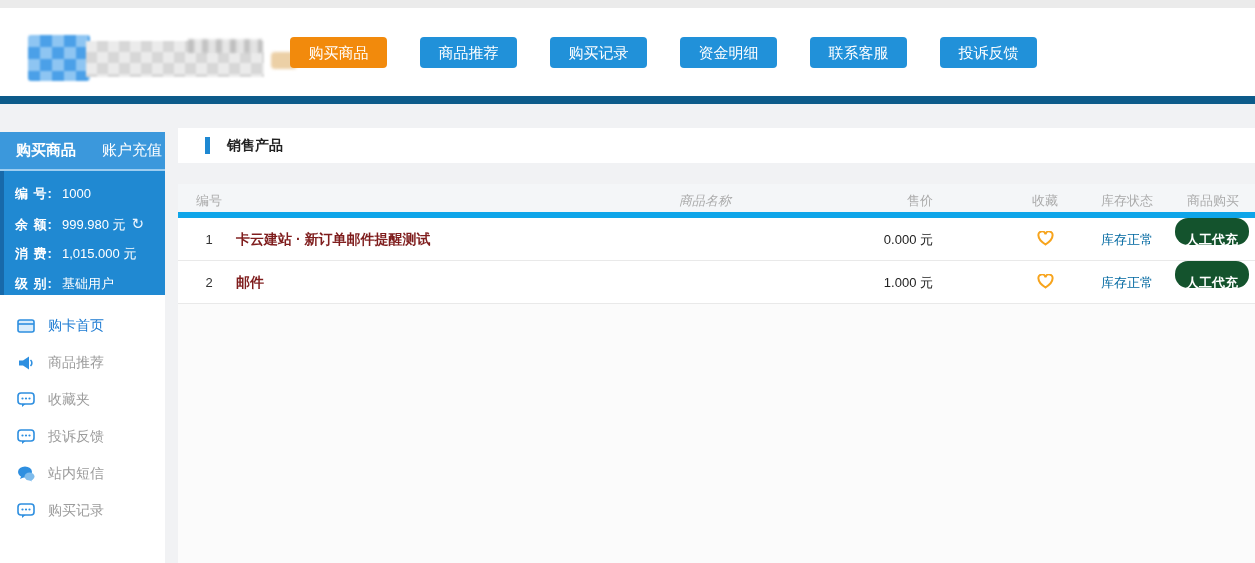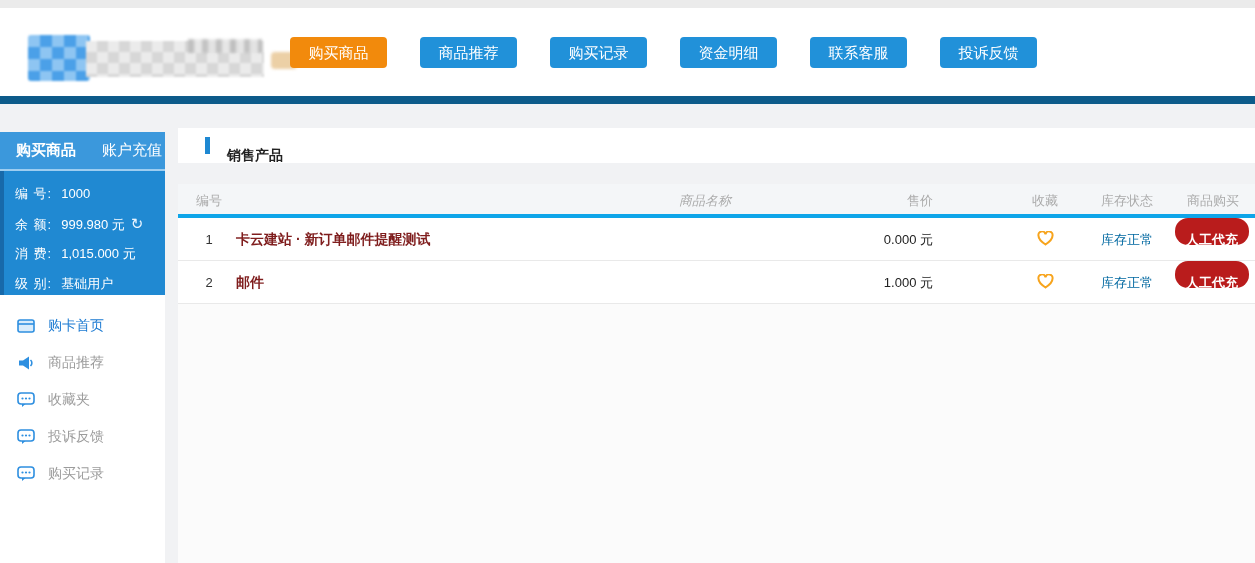--- a/index.html
+++ b/index.html
@@ -53,57 +53,57 @@
     box-shadow:inset 4px 0 0 #1769aa;
   }
   .side-tabs {
     display:flex; align-items:center; height:39px; padding-left:16px; gap:26px;
     background:#3b98dc; border-bottom:2px solid #9dcdf0;
   }
   .side-tab { color:#ffffff; font-size:15px; cursor:pointer; white-space:nowrap; }
   .side-tab.active { font-weight:bold; }
   .acct { padding:8px 0 0 15px; }
   .acct-row { height:30px; line-height:30px; color:#ffffff; font-size:13px; white-space:nowrap; }
-  .acct-label { display:inline-block; letter-spacing:1px; }
+  .acct-label { display:inline-block; letter-spacing:1px;font-weight:bold; }
   .acct-value { margin-left:9px; }
   .refresh { display:inline-block; margin-left:6px; font-size:15px; color:#eaf5ff; cursor:pointer; }
 
   
   .side-menu { left:0; top:295px; width:165px; height:268px; background:#ffffff; padding-top:12px; }
   .menu-item { display:flex; align-items:center; height:37px; padding-left:17px; gap:13px; cursor:pointer; }
   .menu-item .label { font-size:14px; color:#9c9c9c; white-space:nowrap; }
   .menu-item.active .label { color:#1b7ad2; }
   .menu-item svg { flex:0 0 auto; }
 
   
   .main-title-strip { left:178px; top:128px; width:1077px; height:35px; background:#ffffff; }
   .title-bar { position:absolute; left:27px; top:9px; width:5px; height:17px; background:#1e88d2; }
-  .main-title { position:absolute; left:49px; top:10px; line-height:35px; font-size:14px; font-weight:bold; color:#222; }
+  .main-title { position:absolute; left:49px; top:0; line-height:35px; font-size:14px; font-weight:bold; color:#222; }
 
   .table-panel { left:178px; top:184px; width:1077px; height:379px; background:#fbfbfb; }
-  .t-header { position:relative; height:34px; background:#f4f6f8; border-bottom:4px solid #0ea5e9; color:#ababab; font-size:13px; }
+  .t-header { position:relative; height:34px; background:#f4f6f8; border-bottom:6px solid #0ea5e9; color:#ababab; font-size:13px; }
   .t-header > div { position:absolute; top:0; line-height:34px; }
   .t-row { position:relative; height:43px; background:#ffffff; border-bottom:1px solid #e9e9e9; }
   .t-row > div { position:absolute; top:0; line-height:43px; }
 
   .c-num    { left:18px;  width:26px;  text-align:center; }
   .c-name-h { left:427px; width:200px; text-align:center;font-style:italic; }
   .c-name   { left:58px;  font-weight:bold; color:#7f1d1d; font-size:14px; }
   .c-price  { left:590px; width:165px; text-align:right; }
   .c-fav    { left:832px; width:70px;  text-align:center; }
   .c-stock  { left:904px; width:90px;  text-align:center; }
   .c-buy    { left:985px; width:100px; text-align:center; }
 
   .row-num   { color:#333; }
   .row-price { color:#222; }
   .stock-link { color:#0369a1; cursor:pointer; text-decoration:none; }
   .heart-btn { display:inline-block; margin-top:13px; cursor:pointer; line-height:0; }
   .buy-btn {
     position:absolute; left:997px; top:8px; width:74px; height:27px; line-height:27px;
-    background:#b91c1c; color:#fff; font-weight:bold; font-size:13px; text-align:center;
+    background:#14532d; color:#fff; font-weight:bold; font-size:13px; text-align:center;
     border-radius:13px; cursor:pointer;
   }
 </style>
 </head>
 <body>
 
 <div class="abs top-strip"></div>
 <div class="abs header"></div>
 
 <div class="abs logo">
@@ -179,20 +179,29 @@
     <svg width="18" height="16" viewBox="0 0 18 16">
       <rect x="1" y="1" width="16" height="11" rx="3" fill="#ffffff" stroke="#2e8fe0" stroke-width="1.6"></rect>
       <path d="M5 12 v3 l3.5-3 z" fill="#2e8fe0"></path>
       <circle cx="5.5" cy="6.5" r="1.1" fill="#2e8fe0"></circle>
         <circle cx="9" cy="6.5" r="1.1" fill="#2e8fe0"></circle>
         <circle cx="12.5" cy="6.5" r="1.1" fill="#2e8fe0"></circle>
     </svg>
     <span class="label">投诉反馈</span>
   </div>
 
+  <div class="menu-item">
+    <svg width="18" height="16" viewBox="0 0 18 16">
+      <ellipse cx="8" cy="6" rx="7" ry="5.5" fill="#2e8fe0"></ellipse>
+      <path d="M3 13 l1.5-3.5 3 1.5 z" fill="#2e8fe0"></path>
+      <ellipse cx="12.5" cy="10.5" rx="5" ry="4" fill="#7fbcec"></ellipse>
+      <path d="M15 15.5 l-1-2.5 -2 1 z" fill="#7fbcec"></path>
+    </svg>
+    <span class="label">站内短信</span>
+  </div>
 
 
   <div class="menu-item">
     <svg width="18" height="16" viewBox="0 0 18 16">
       <rect x="1" y="1" width="16" height="11" rx="3" fill="#ffffff" stroke="#2e8fe0" stroke-width="1.6"></rect>
       <path d="M5 12 v3 l3.5-3 z" fill="#2e8fe0"></path>
       <circle cx="5.5" cy="6.5" r="1.1" fill="#2e8fe0"></circle>
         <circle cx="9" cy="6.5" r="1.1" fill="#2e8fe0"></circle>
         <circle cx="12.5" cy="6.5" r="1.1" fill="#2e8fe0"></circle>
     </svg>

